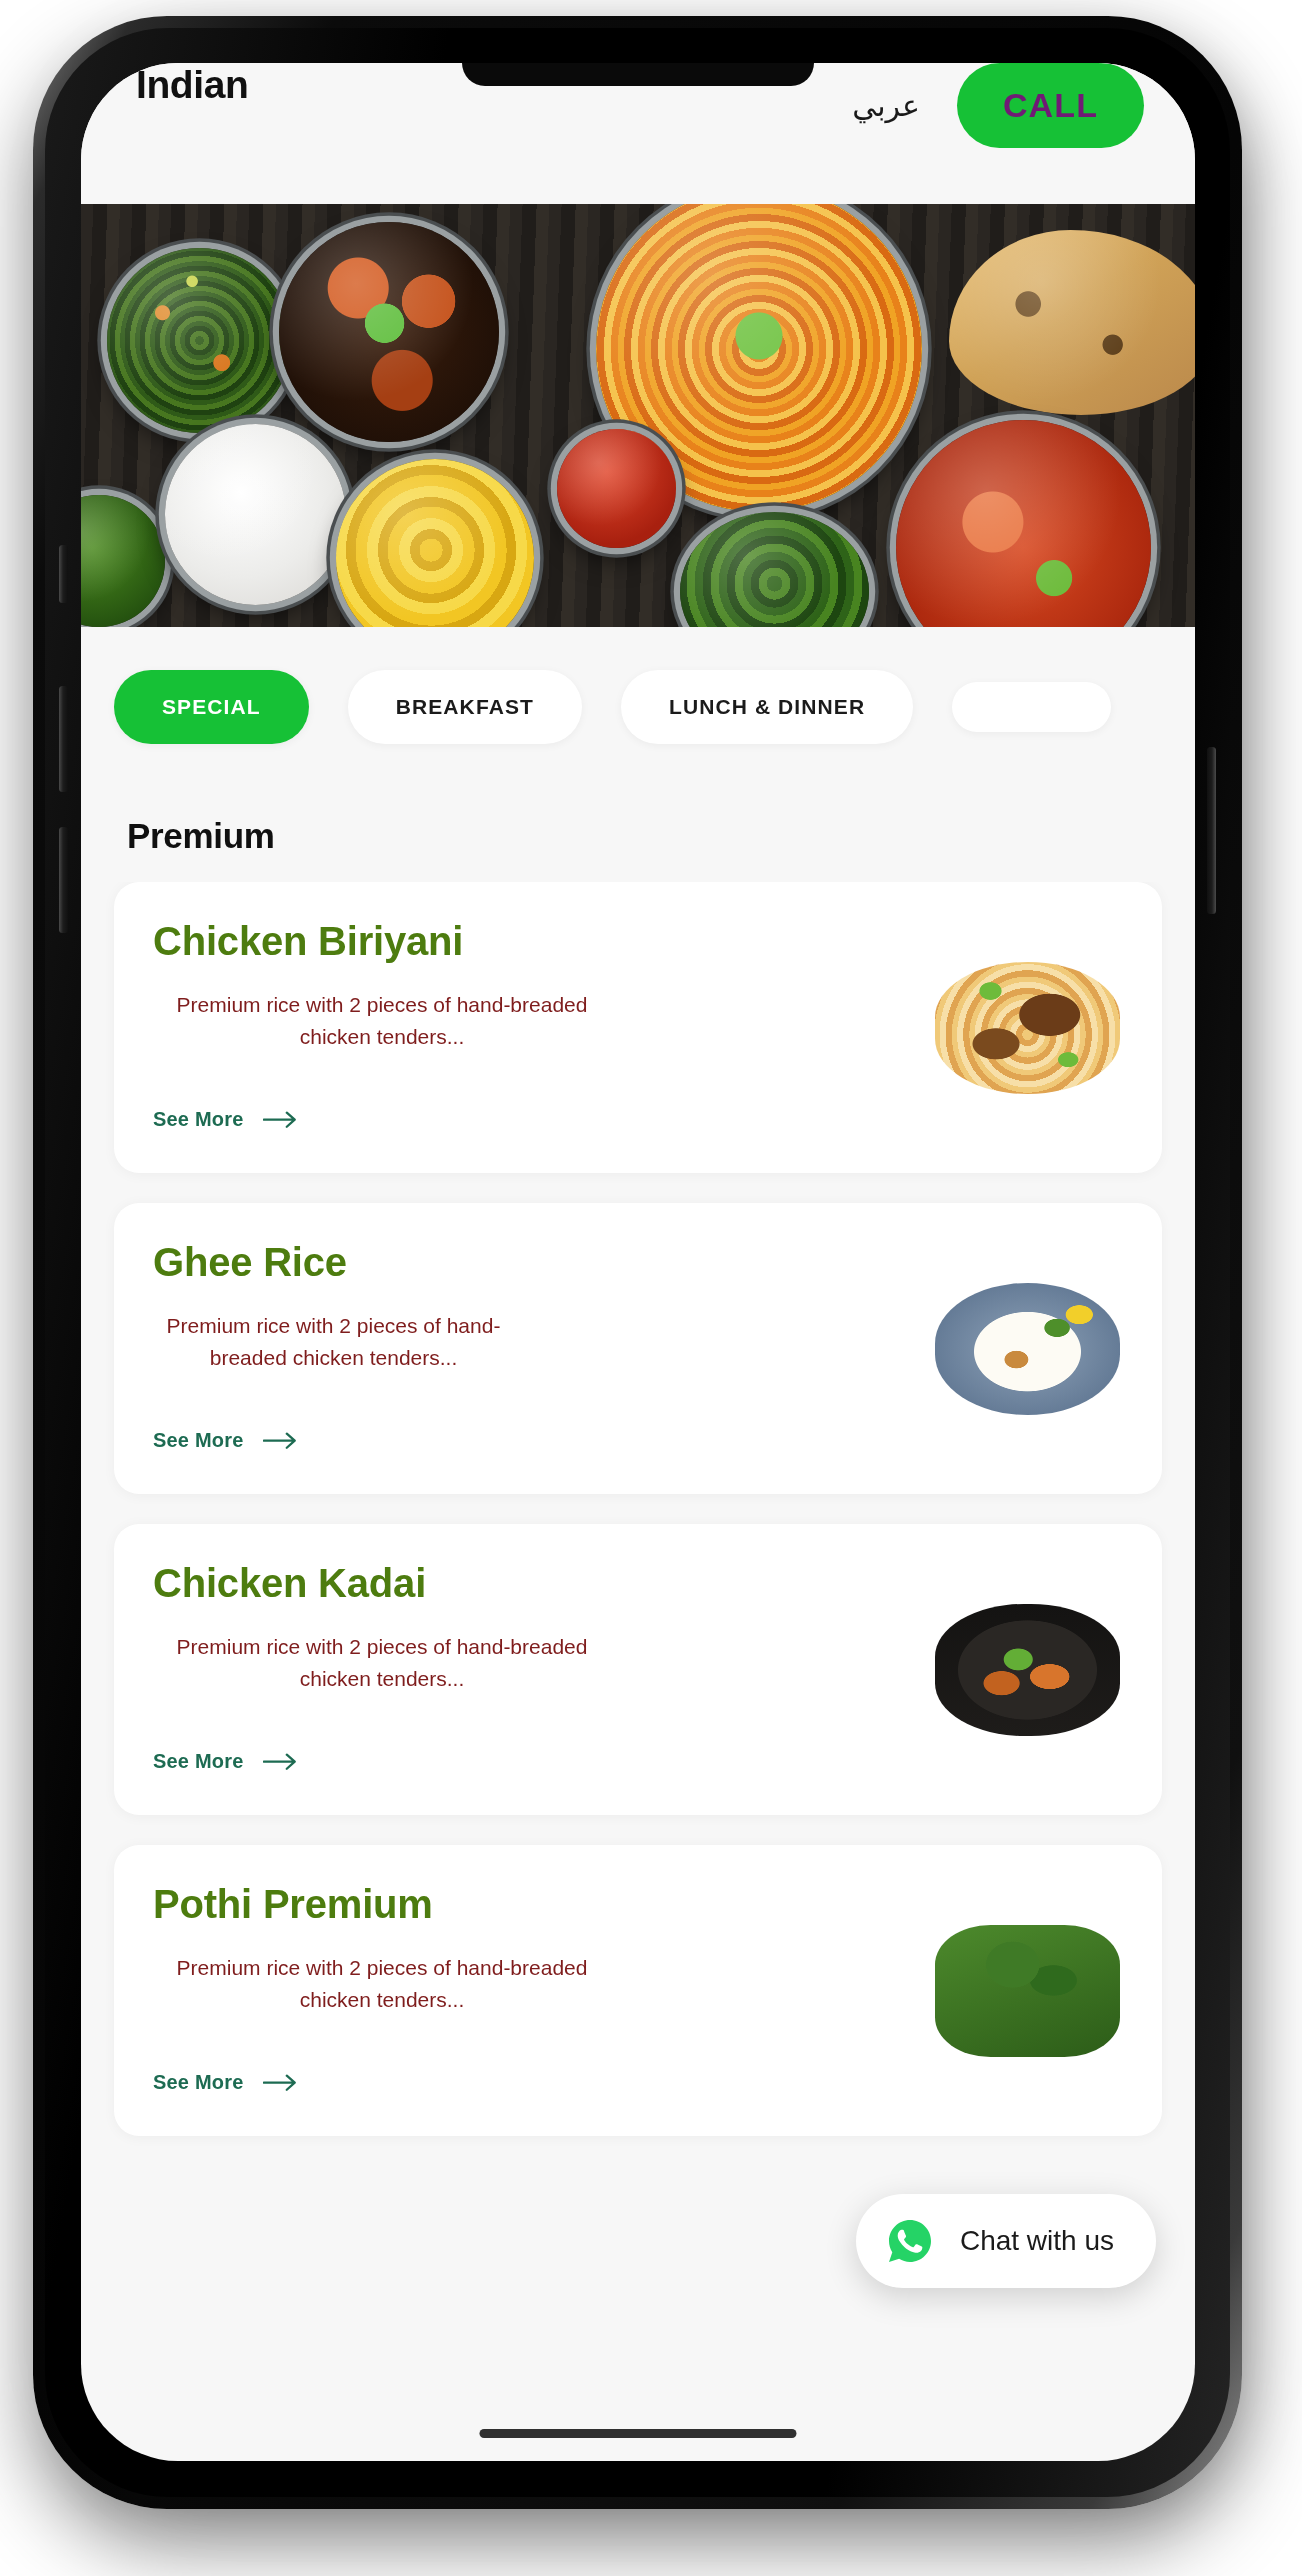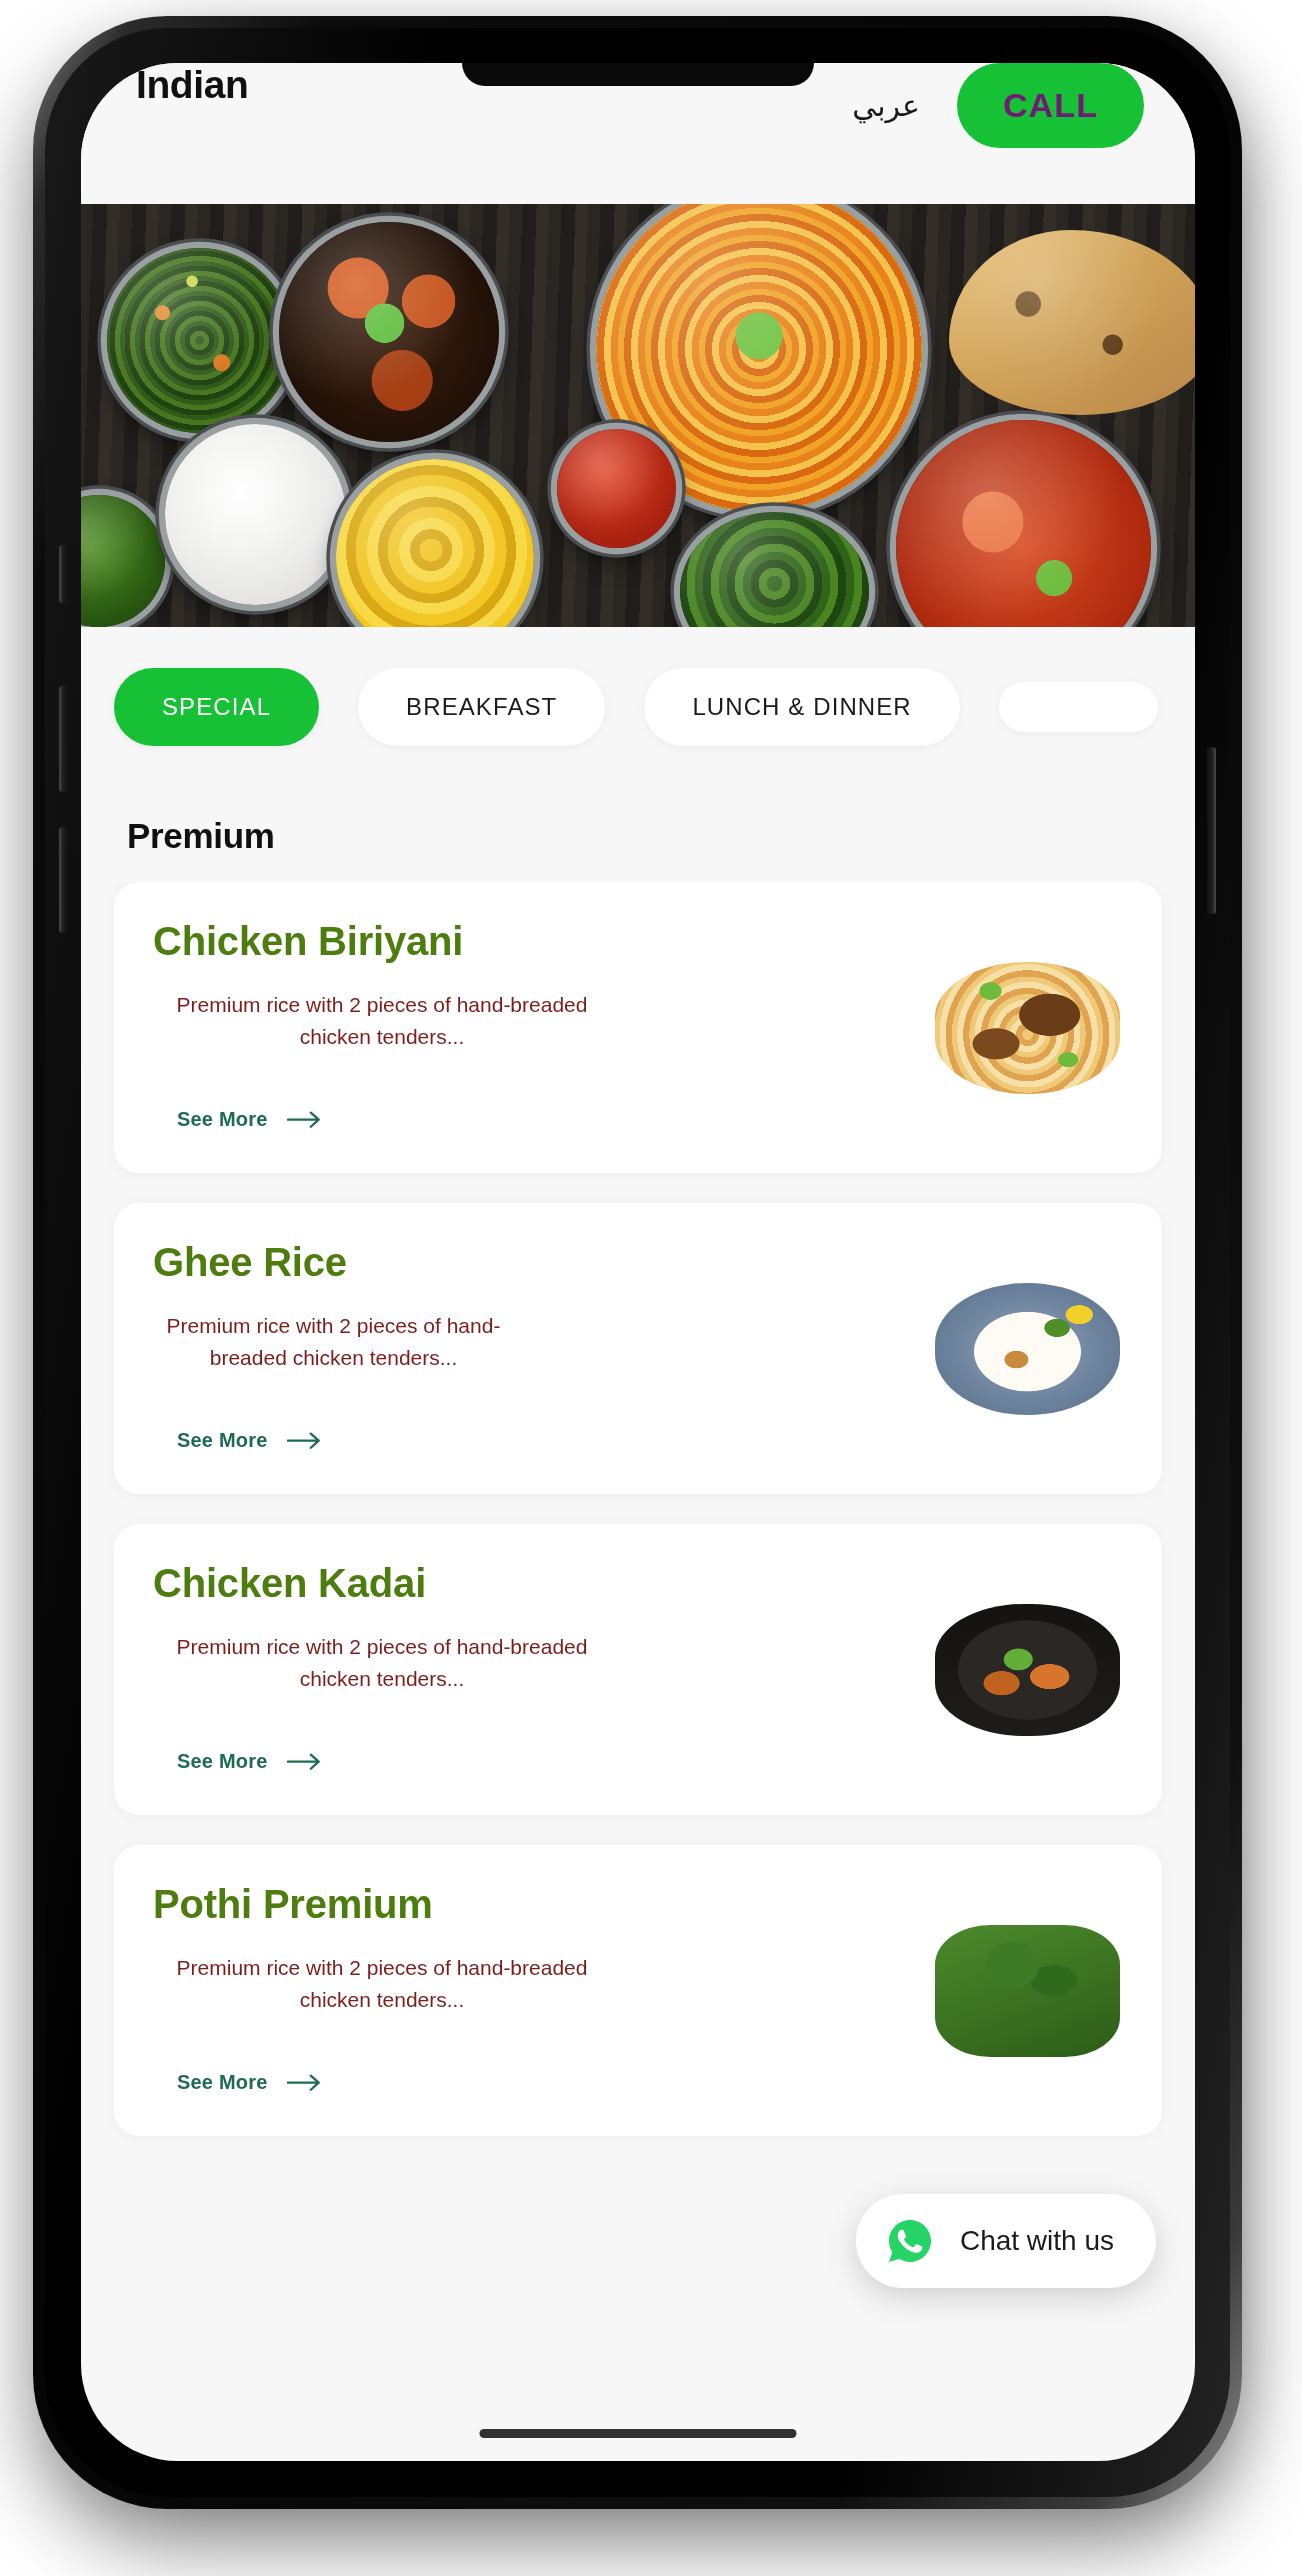--- a/index.html
+++ b/index.html
@@ -240,22 +240,22 @@
     align-items: center;
     gap: 39px;
     padding: 0 0 0 33px;
     overflow: hidden;
   }
   .tab {
     flex: 0 0 auto;
     border: none;
     border-radius: 53px;
     padding: 25px 48px;
-    font-size: 24px;
-    font-weight: 400;
+    font-size: 21px;
+    font-weight: 700;
     letter-spacing: 1.1px;
     background: #ffffff;
     color: #1b1b1b;
     cursor: pointer;
     white-space: nowrap;
     box-shadow: 0 1.8px 8.8px rgba(0,0,0,0.05);
     font-family: "Liberation Sans", sans-serif;
   }
   .tab.active {
     background: #16c136;
@@ -316,21 +316,20 @@
     display: flex;
     align-items: center;
     gap: 19.4px;
     cursor: pointer;
   }
   .see-more-label {
     font-size: 20px;
     font-weight: 800;
     color: #1d6b52;
     letter-spacing: 0.2px;
-    margin-left: 24px;
   }
   .arrow-icon { display: block; }
 
   .card-thumb {
     position: absolute;
     right: 42px;
     top: 50%;
     transform: translateY(-50%);
     width: 185px;
     height: 132px;

